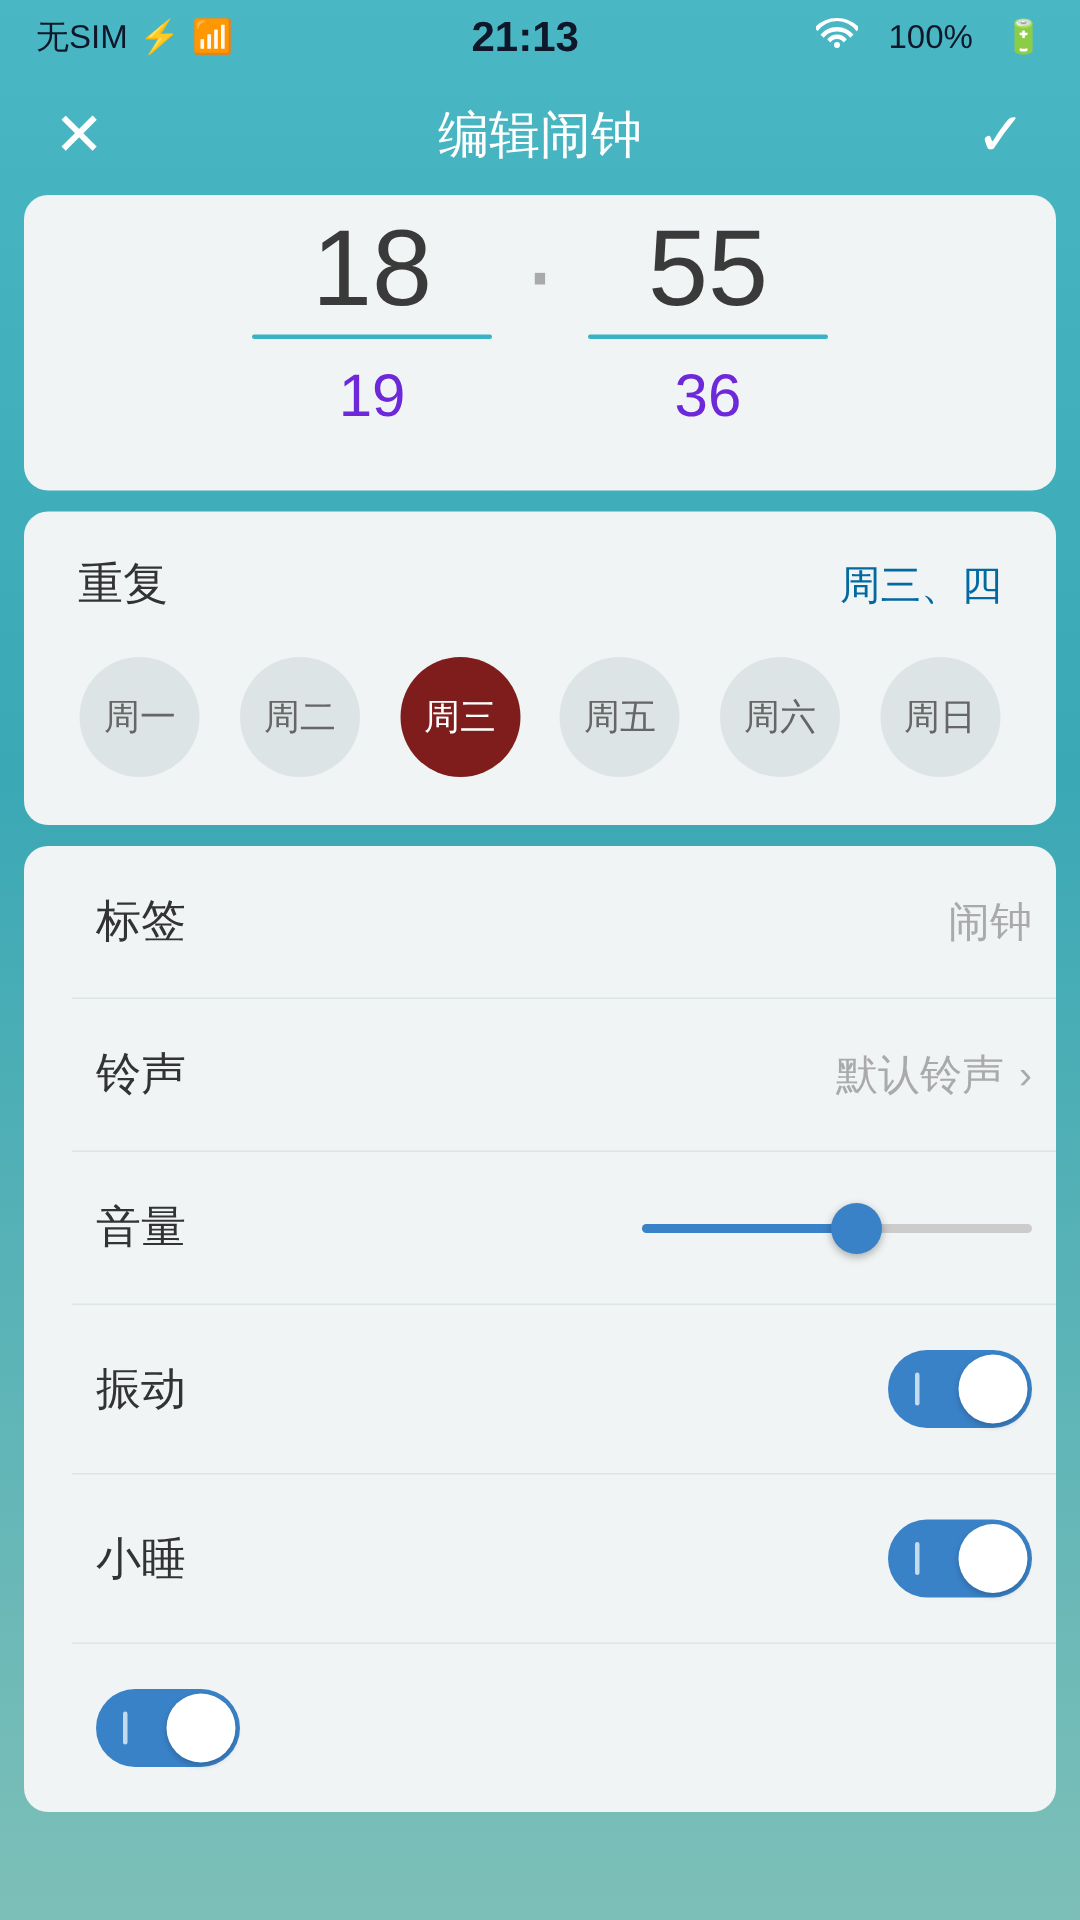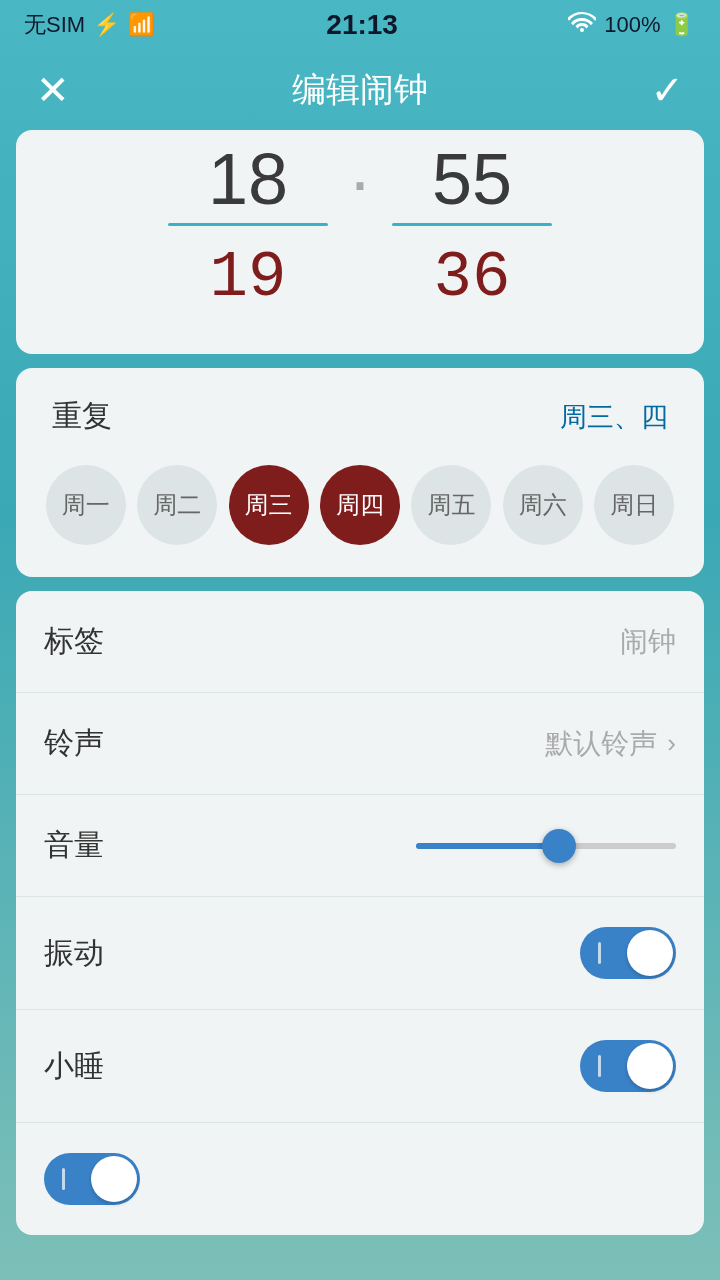--- a/index.html
+++ b/index.html
@@ -20,21 +20,21 @@
       display: flex;
       align-items: center;
       justify-content: space-between;
       padding: 0 24px;
       color: #0f172a;
       font-size: 22px;
       font-weight: 500;
     }
     .status-left { display: flex; align-items: center; gap: 8px; }
     .status-center { font-size: 28px; font-weight: 600; }
-    .status-right { display: flex; align-items: flex-start; gap: 8px; }
+    .status-right { display: flex; align-items: flex-start; gap: 20px; }
 
     
     .header {
       width: 100%;
       height: 80px;
       background: transparent;
       display: flex;
       align-items: center;
       justify-content: space-between;
       padding: 0 36px;
@@ -80,24 +80,23 @@
       line-height: 1.1;
     }
     .time-underline {
       width: 160px;
       height: 3px;
       background: #38b2c4;
       margin: 4px auto 16px;
       border-radius: 2px;
     }
     .time-next {
-      font-size: 64px;
-      color: #7f1d1d;
+      font-size: 40px;
+      color: #6d28d9;
       font-weight: 300;
-      font-family: Liberation Mono, monospace;
     }
     .time-separator {
       font-size: 72px;
       color: #aaa;
       font-weight: 300;
       padding-top: 2px;
       line-height: 1.1;
     }
 
     
@@ -151,22 +150,23 @@
     .settings-card {
       background: #f0f4f5;
       margin: 14px 16px 0 16px;
       border-radius: 16px;
       overflow: hidden;
     }
     .setting-row {
       display: flex;
       justify-content: space-between;
       align-items: center;
-      padding: 30px 28px;
+      padding: 30px 16px;
       border-bottom: 1px solid #dde4e6;
+      margin-left: 32px;
     }
     .setting-row:last-child {
       border-bottom: none;
     }
     .setting-label {
       font-size: 30px;
       color: #333;
     }
     .setting-right {
       display: flex;
@@ -298,21 +298,20 @@
 
 <div class="section-card">
   <div class="repeat-header">
     <span class="section-label">重复</span>
     <span class="section-value">周三、四</span>
   </div>
   <div class="days-row">
     <button class="day-btn">周一</button>
     <button class="day-btn">周二</button>
     <button class="day-btn active">周三</button>
-    <button class="day-btn active">周四</button>
     <button class="day-btn">周五</button>
     <button class="day-btn">周六</button>
     <button class="day-btn">周日</button>
   </div>
 </div>
 
 <div class="settings-card">
 
   <div class="setting-row">
     <span class="setting-label">标签</span>

